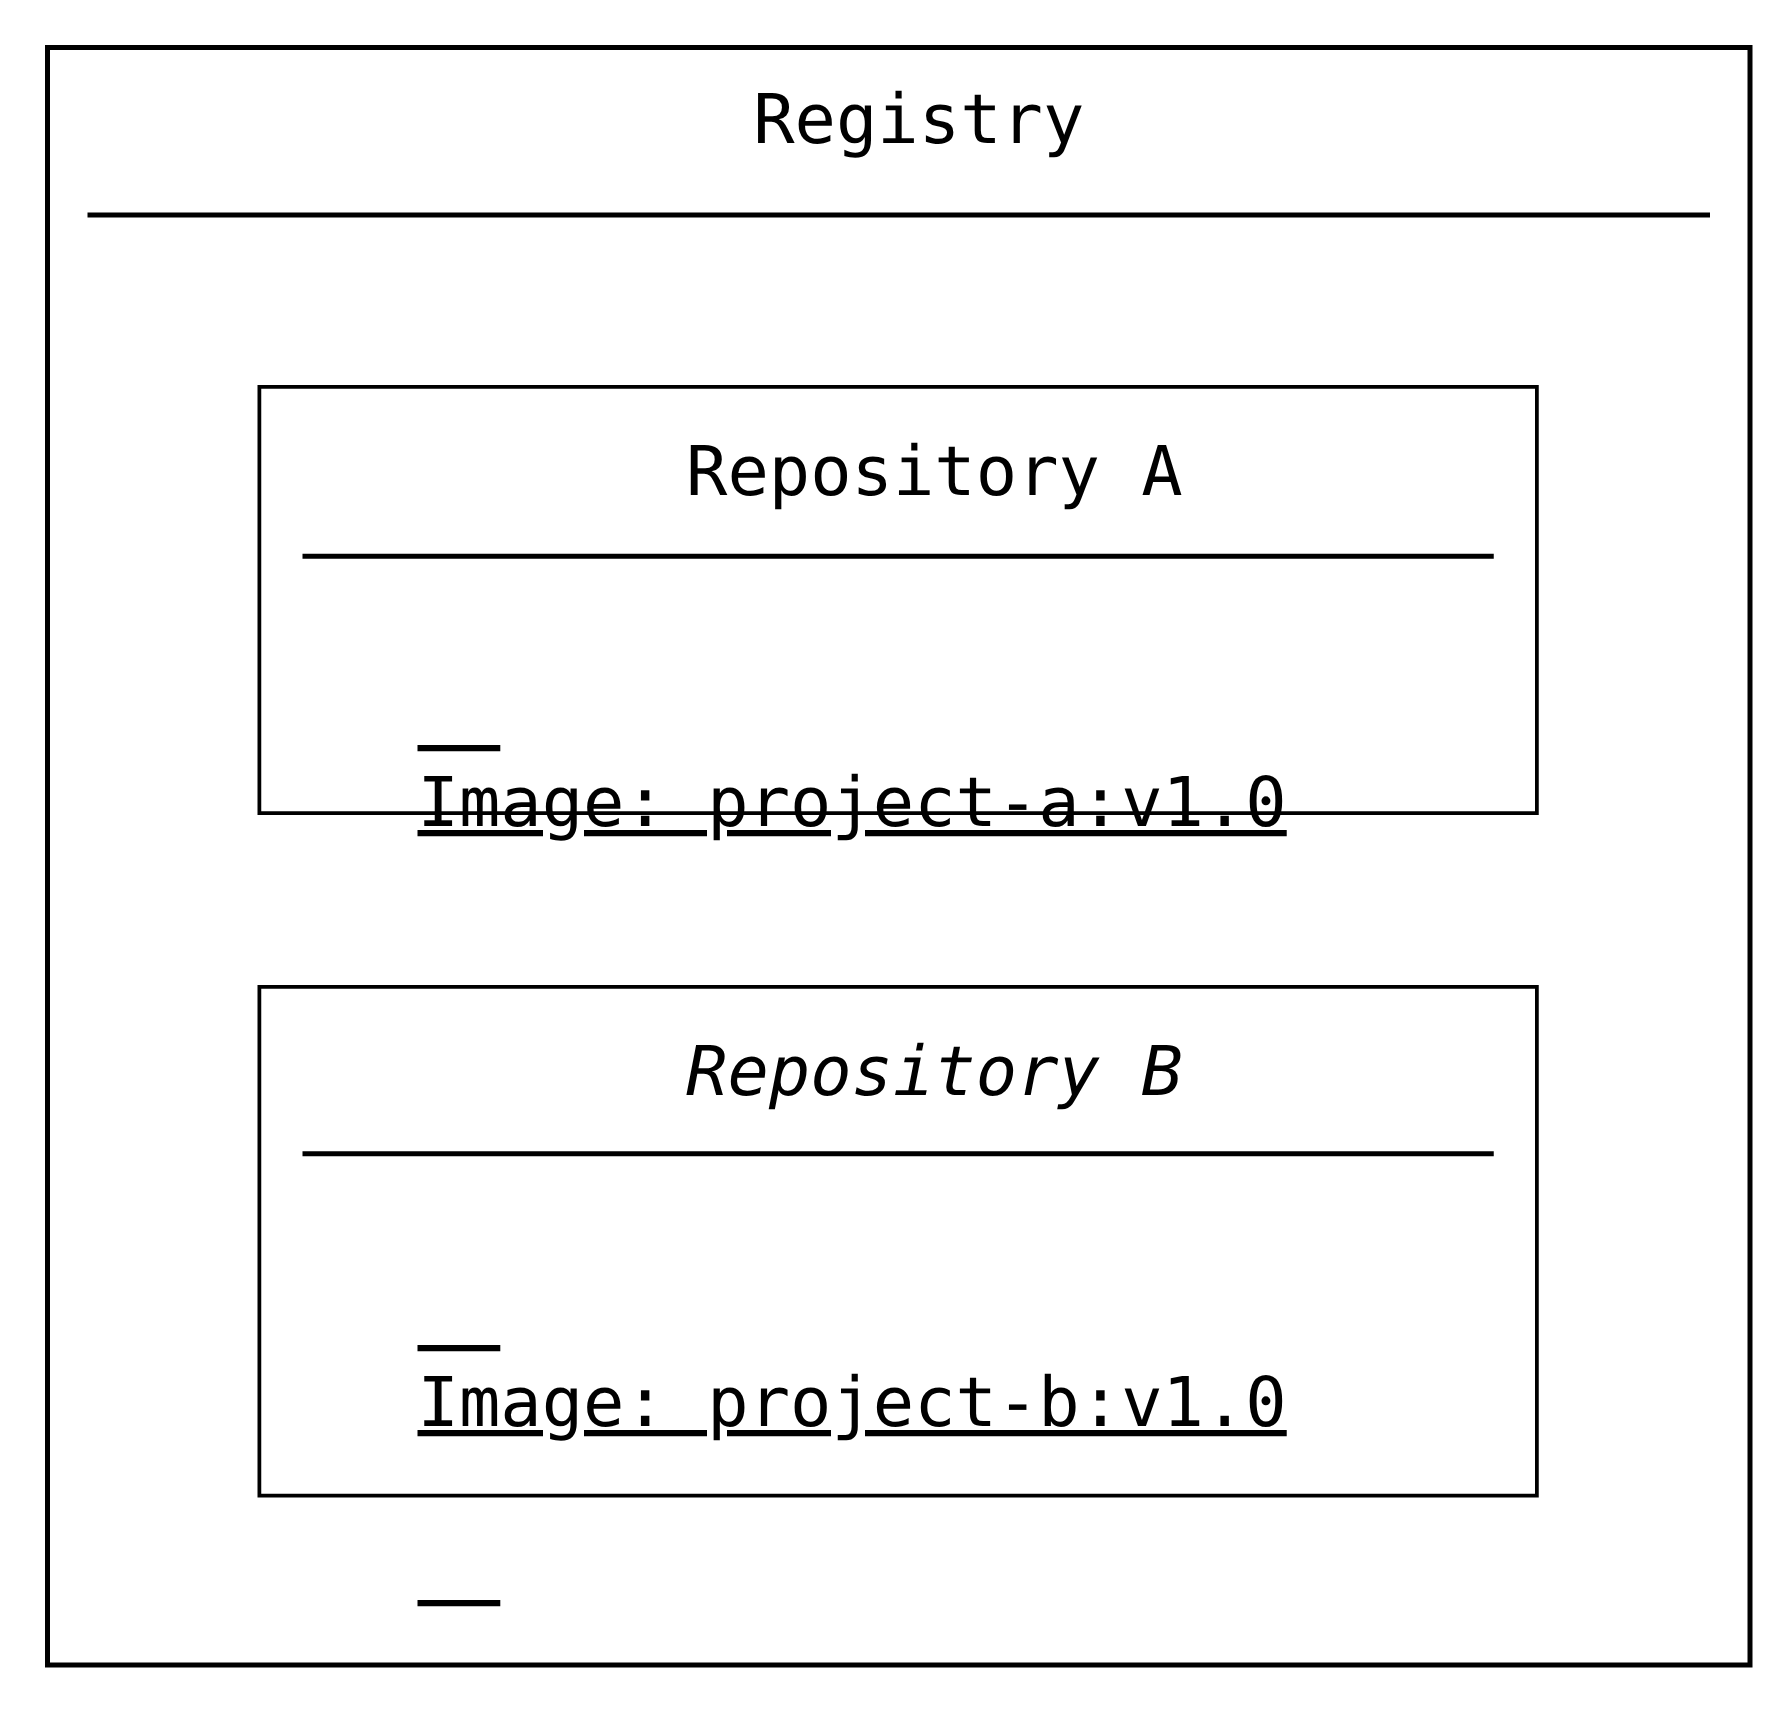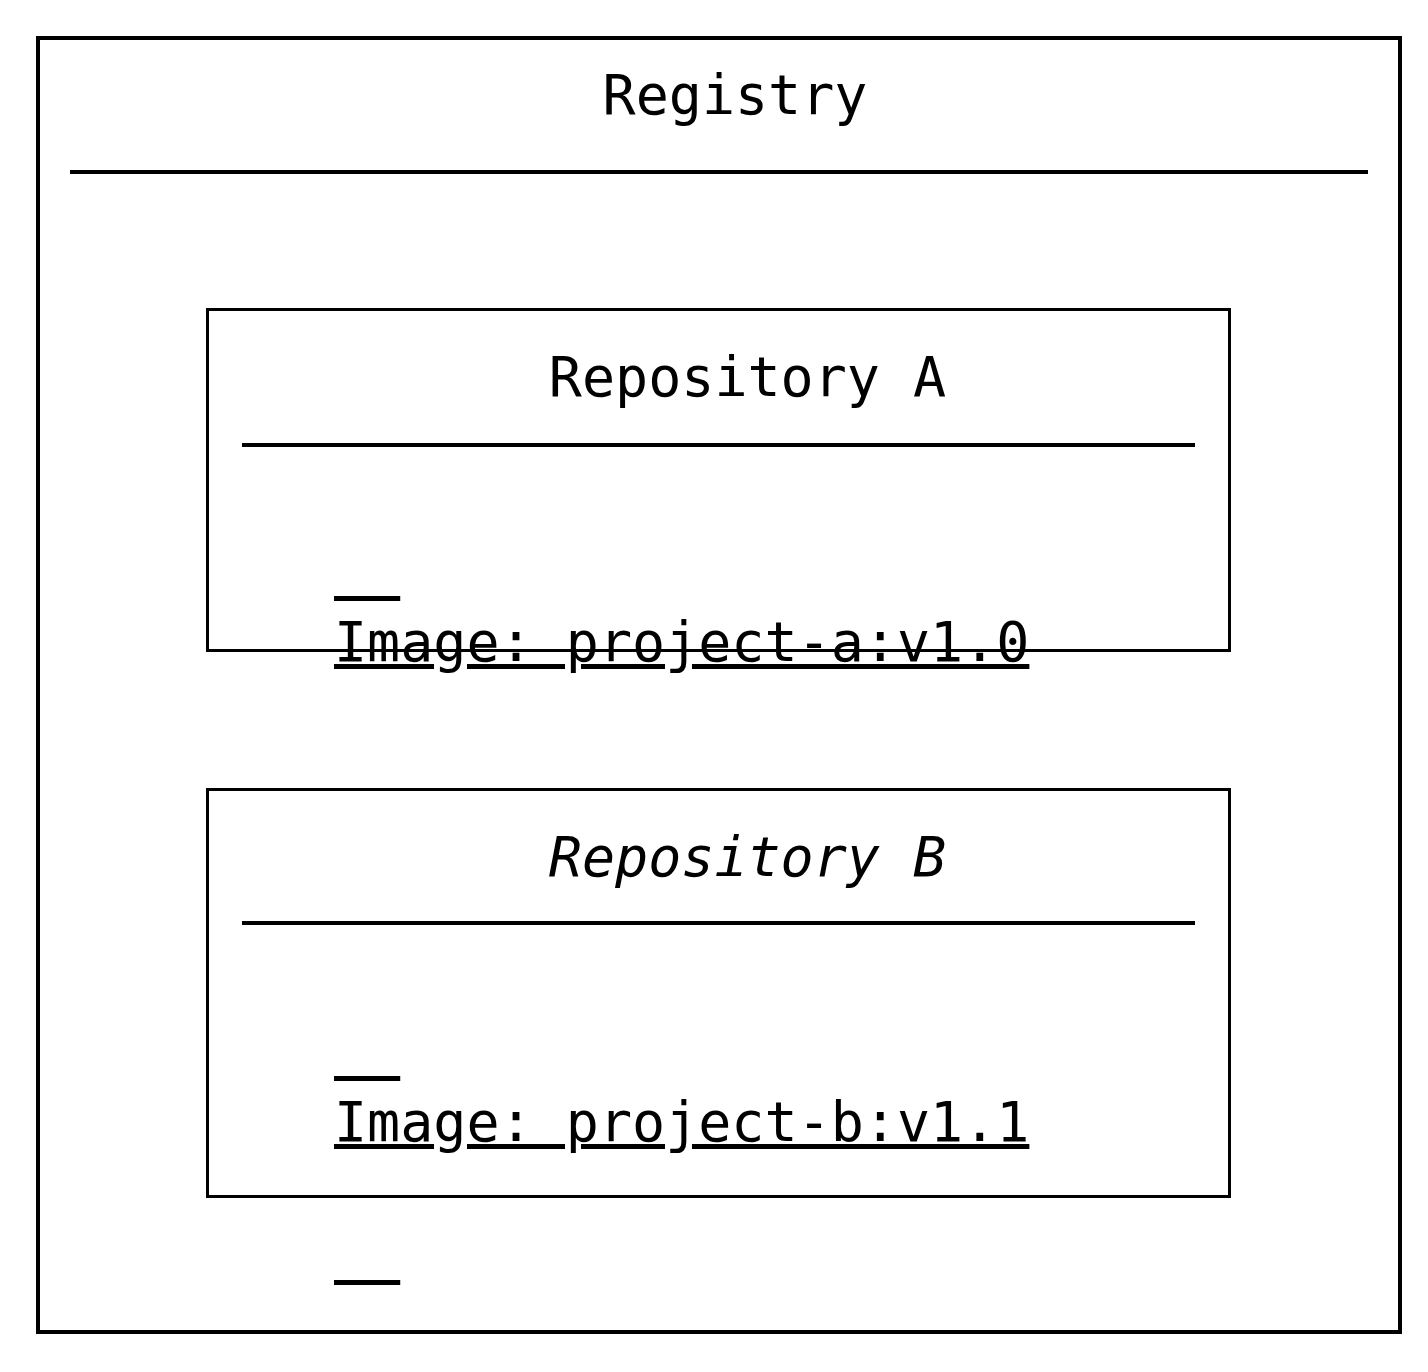--- a/index.html
+++ b/index.html
@@ -104,15 +104,15 @@
   <div>Image: project-a:v2.0</div>
 </div>
 
 <div class="abs repo-box repo-b-box"></div>
 
 <div class="abs title repo-title repo-b-title">Repository B</div>
 
 <div class="abs divider repo-divider repo-b-divider"></div>
 
 <div class="abs image-list repo-b-images">
-  <div>Image: project-b:v1.1</div>
+  <div>Image: project-b:v1.0</div>
   
 </div>
 
 </body></html>

